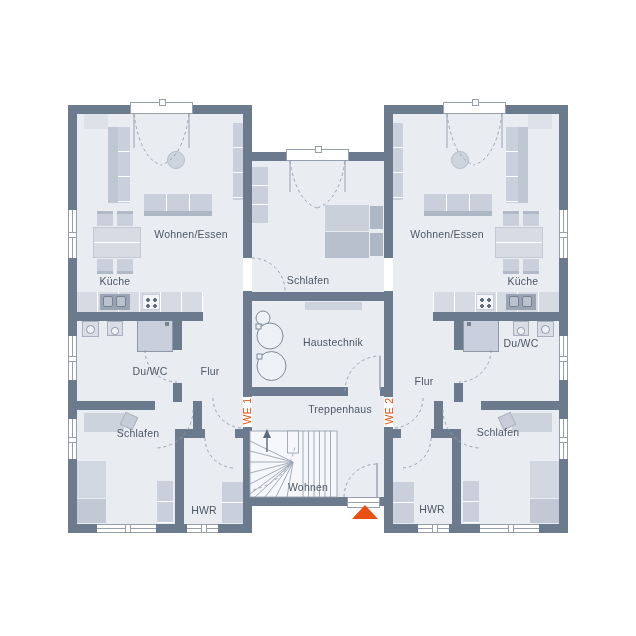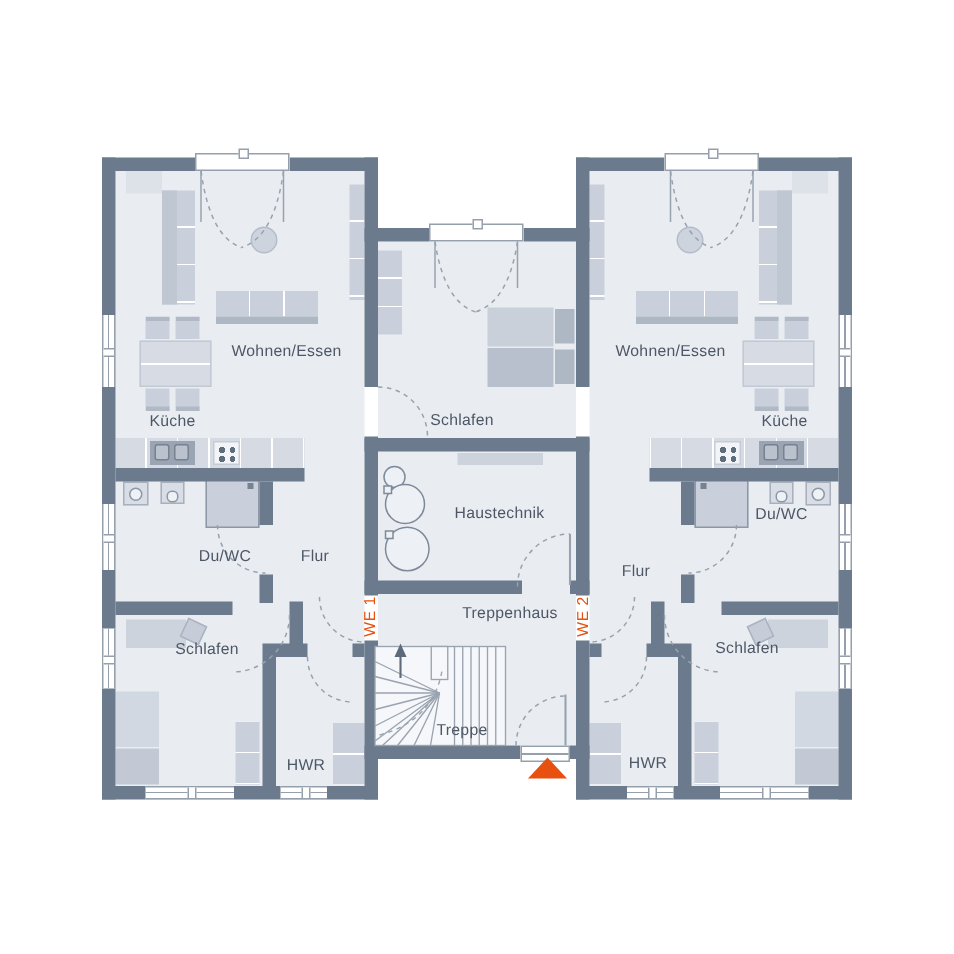--- a/index.html
+++ b/index.html
@@ -259,17 +259,17 @@
   <div class="lbl" style="left:204px;top:511px">HWR</div>
   <div class="lbl" style="left:447px;top:235px">Wohnen/Essen</div>
   <div class="lbl" style="left:523px;top:282px">Küche</div>
   <div class="lbl" style="left:521px;top:344px">Du/WC</div>
   <div class="lbl" style="left:424px;top:382px">Flur</div>
   <div class="lbl" style="left:498px;top:433px">Schlafen</div>
   <div class="lbl" style="left:432px;top:510px">HWR</div>
   <div class="lbl" style="left:308px;top:281px">Schlafen</div>
   <div class="lbl" style="left:333px;top:343px">Haustechnik</div>
   <div class="lbl" style="left:340px;top:410px">Treppenhaus</div>
-  <div class="lbl" style="left:308px;top:488px">Treppe</div>
+  <div class="lbl" style="left:308px;top:488px">Wohnen</div>
   <div class="we" style="left:247px;top:411px">WE 1</div>
   <div class="we" style="left:389px;top:411px">WE 2</div>
 
 </div>
 
 </body></html>

